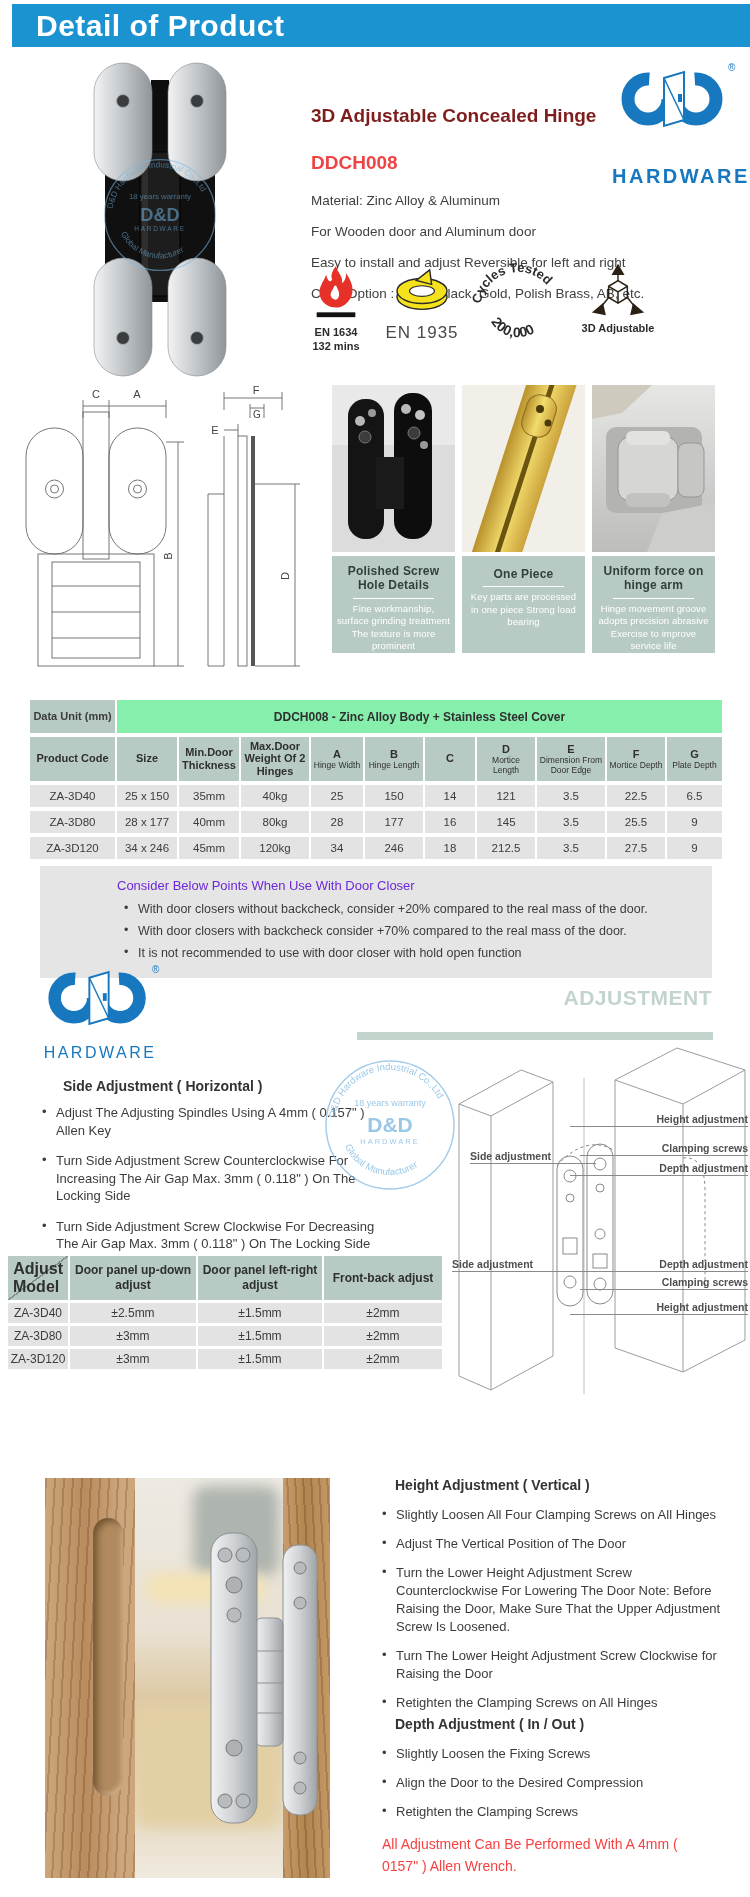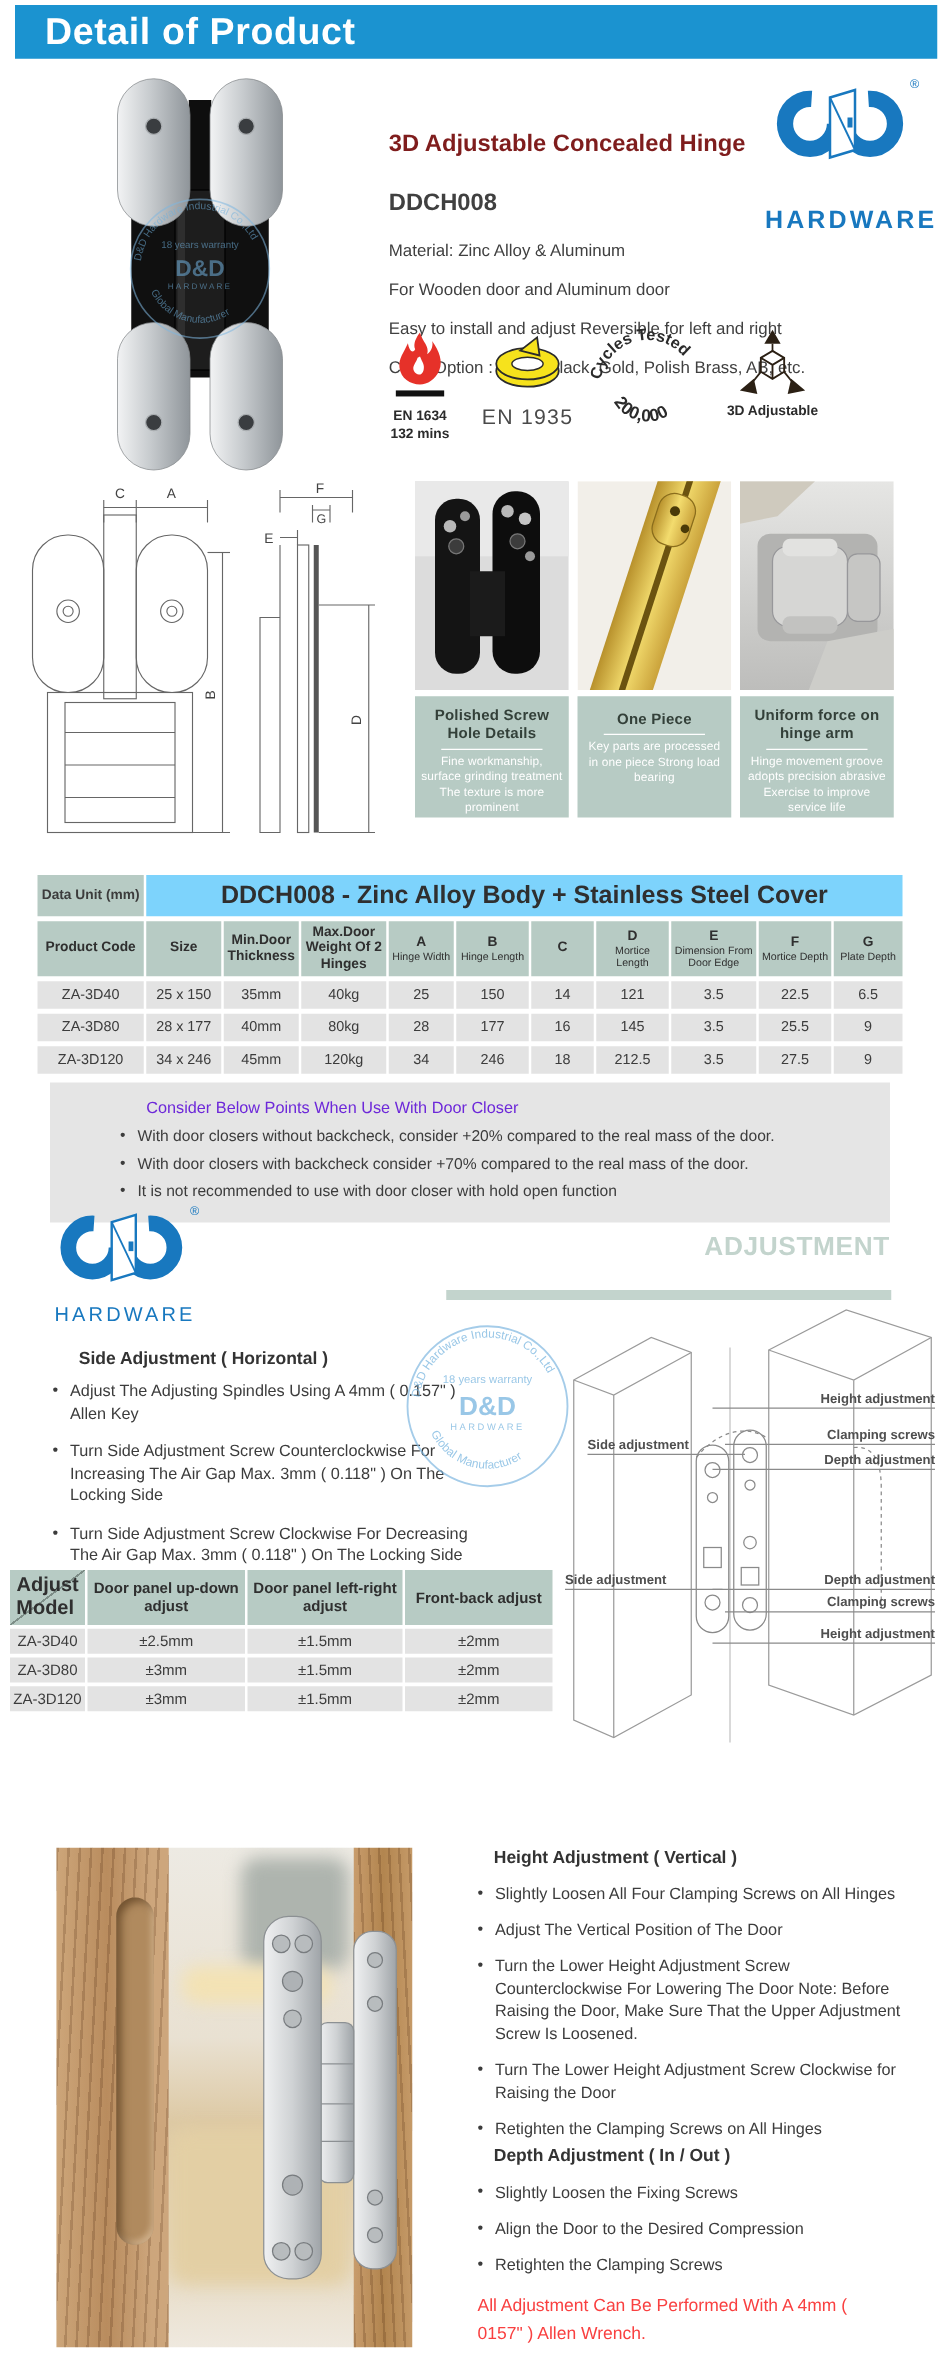--- a/index.html
+++ b/index.html
@@ -2,46 +2,46 @@
 <html><head>
 <meta charset="utf-8">
 <style>
   html,body{margin:0;background:#fff}
   #page{position:relative;width:750px;height:1897px;background:#fff;overflow:hidden;
         font-family:"Liberation Sans","DejaVu Sans",sans-serif;color:#3c3c3c}
   .abs{position:absolute}
   .topbar{position:absolute;left:12px;top:4px;width:750px;height:43px;background:#1b93d0}
   .topbar span{display:block;padding-left:24px;line-height:43px;font-size:30px;font-weight:bold;color:#fff;letter-spacing:.5px}
   .prod-title{font-size:19px;font-weight:bold;color:#7f1d1d}
-  .prod-model{font-size:19px;font-weight:bold;color:#404040}
+  .prod-model{font-size:19px;font-weight:bold;color:#ef4444}
   .prod-line{font-size:13.5px;color:#404040}
   .brandword{color:#1878bf;font-weight:bold;letter-spacing:2.5px;text-align:center}
   .reg{color:#1878bf;font-size:10px}
   .cert{position:absolute;text-align:center}
   .cert-label{font-size:11px;font-weight:bold;color:#2b2b2b;line-height:1.25;text-align:center}
   .cert-label.big{font-size:17px;font-weight:normal;color:#4a4a4a;letter-spacing:1px}
   .tile{position:absolute;width:123px}
   .tile-cap{width:123px;height:97px;background:#b7cbc4;box-sizing:border-box;padding:8px 5px 0;text-align:center}
   .tile-cap .t{font-size:12px;font-weight:bold;color:#334039;line-height:1.2;letter-spacing:.2px}
   .tile-cap .d{width:72%;height:1px;background:#fff;margin:5px auto 4px}
   .tile-cap .b{font-size:9.5px;color:#fff;line-height:1.32;letter-spacing:.1px}
   .spec-table{display:grid;grid-template-columns:85px 60px 60px 68px 52px 58px 50px 58px 68px 58px 55px;
               grid-template-rows:33px 44px 22px 22px 22px;column-gap:2px;row-gap:4px}
   .st-corner{background:#b7cbc4;font-size:11px;font-weight:bold;display:flex;align-items:center;justify-content:center;text-align:center;line-height:1.2}
-  .st-title{grid-column:2/-1;background:#7dd3fc;font-size:20px;font-weight:bold;display:flex;align-items:center;justify-content:center;color:#2f2f2f}
+  .st-title{grid-column:2/-1;background:#86efac;font-size:12px;font-weight:bold;display:flex;align-items:center;justify-content:center;color:#2f2f2f}
   .st-h{background:#b7cbc4;display:flex;flex-direction:column;align-items:center;justify-content:center;text-align:center;line-height:1.1;padding:2px;box-sizing:border-box;color:#2f2f2f}
   .st-h .m{font-size:11px;font-weight:bold}
   .st-h .s{font-size:8.5px;margin-top:1px}
   .st-c{background:#e3e3e3;font-size:11.5px;display:flex;align-items:center;justify-content:center}
   .note-box{background:#e5e5e5;box-sizing:border-box;padding-top:12px}
   .note-title{font-size:13px;font-weight:normal;margin-left:77px;color:#6d28d9}
   ul.blt{list-style:none;margin:0;padding:0}
   ul.blt li{position:relative;padding-left:14px}
   ul.blt li::before{content:"•";position:absolute;left:0;top:-1px}
-  .note-box ul{margin-top:9px;padding-left:56px;padding-right:18px}
+  .note-box ul{margin-top:9px;padding-left:84px;padding-right:18px}
   .note-box li{font-size:12.5px;margin-bottom:8px}
   .adj-title{font-size:21px;font-weight:bold;color:#c3d4cd;letter-spacing:.5px;text-align:right}
   .adj-bar{background:#c3d4cd}
   .sec-head{font-size:14px;font-weight:bold;color:#333}
   .side-list li{font-size:13px;margin-bottom:13px;line-height:1.35}
   .dlabel{position:absolute;font-size:10.5px;font-weight:bold;color:#4f4f4f;border-bottom:1px solid #8a8a8a;padding-bottom:1px}
   .dlabel.r{text-align:right}
   .adj-table{display:grid;grid-template-columns:60px 126px 124px 118px;grid-template-rows:44px 20px 20px 20px;column-gap:2px;row-gap:3px}
   .at-corner{background-color:#b7cbc4;position:relative;font-size:16px;font-weight:bold;color:#2f2f2f;
     background-image:linear-gradient(to bottom right,rgba(0,0,0,0) calc(50% - .7px),#7d8d87 calc(50% - .7px),#7d8d87 calc(50% + .7px),rgba(0,0,0,0) calc(50% + .7px))}

